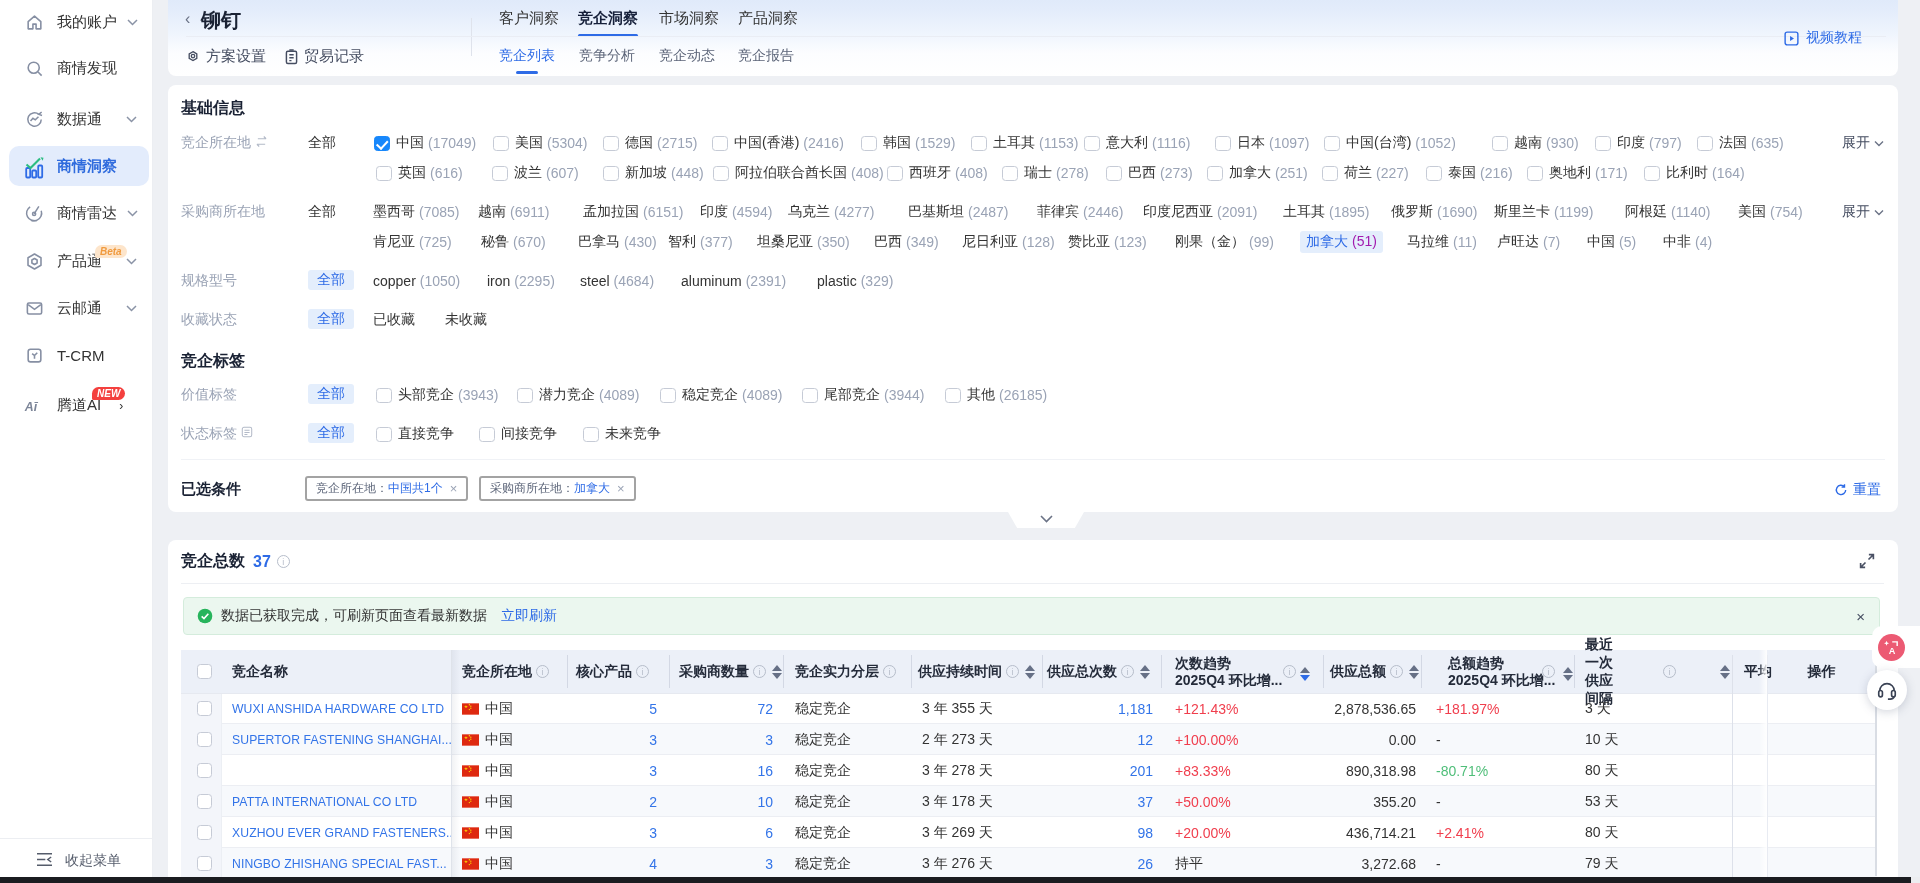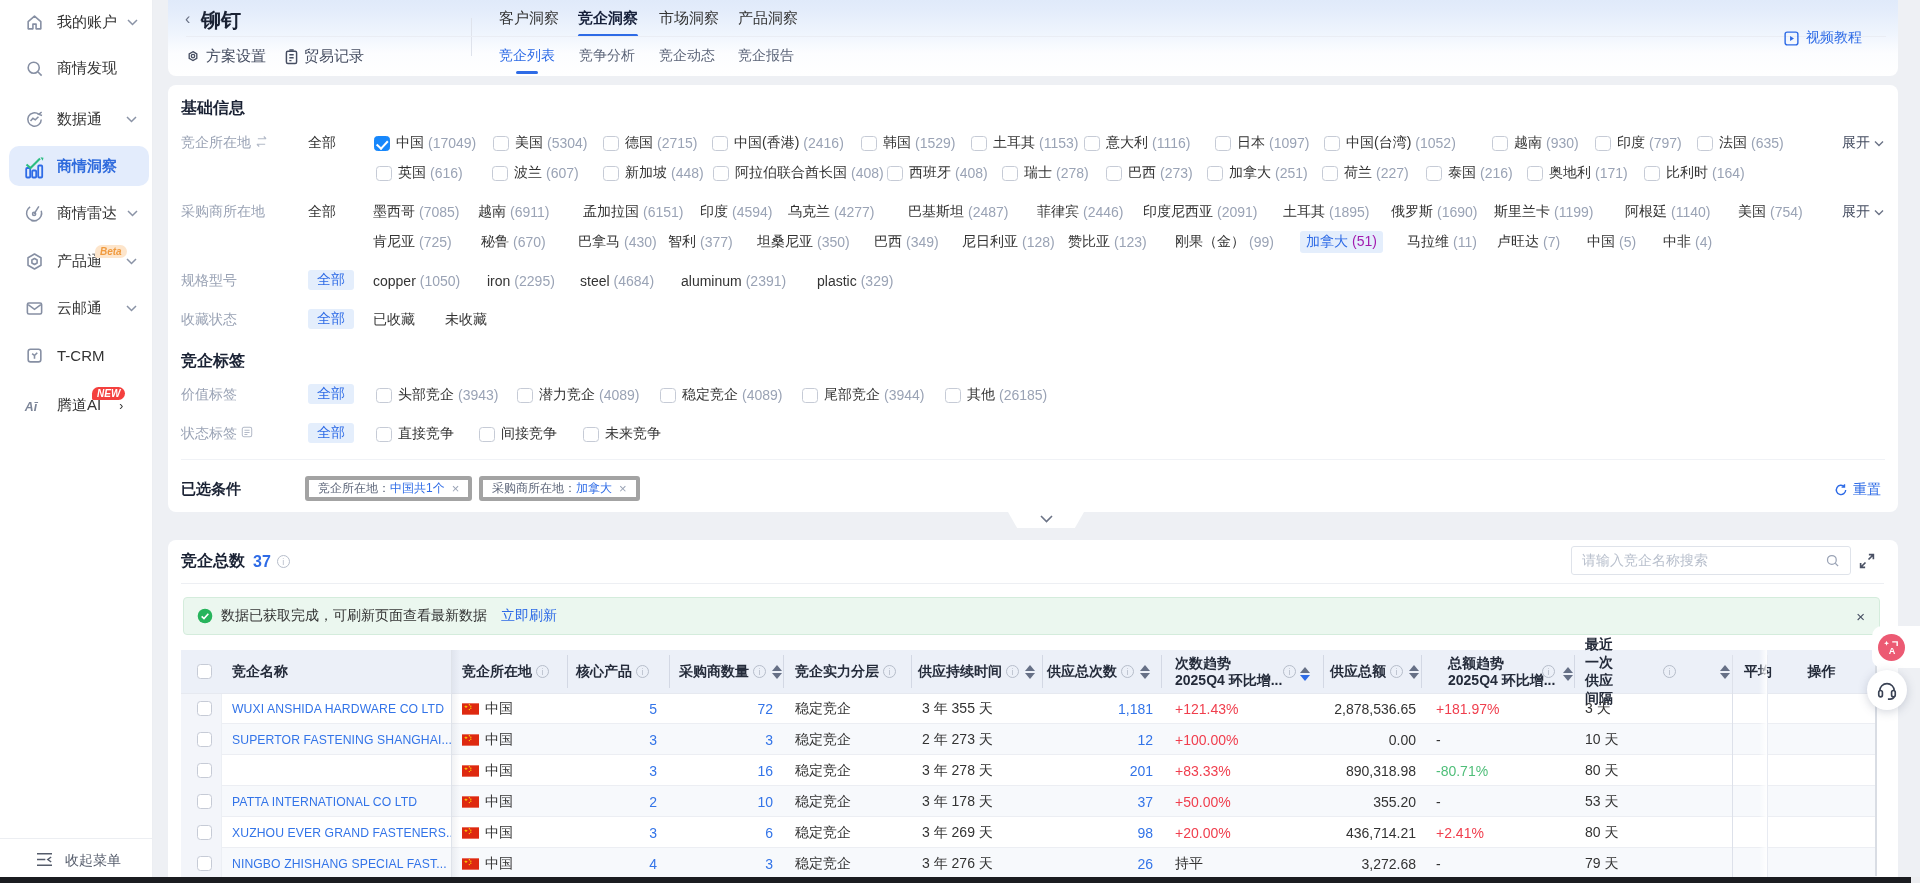--- a/index.html
+++ b/index.html
@@ -42,21 +42,21 @@
 .orow{position:absolute;left:0;width:1730px;height:24px;}
 .oit{position:absolute;top:0;display:flex;align-items:center;white-space:nowrap;height:24px;}
 .oit .cb{flex:0 0 16px;}
 .cb{width:15px;height:15px;border:1px solid #c6cbd6;border-radius:3.5px;background:#fff;margin-right:6px;flex:0 0 15px;}
 .cb.ck{background:#1787fb;border-color:#1787fb;position:relative;}
 .cb.ck:after{content:"";position:absolute;left:4px;top:1px;width:4.5px;height:8.5px;border:solid #fff;border-width:0 2.2px 2.2px 0;transform:rotate(43deg);}
 .cnt{color:#9aa3b5;margin-left:4px;}
 .lk-on{color:#2e6be6;background:#e4eefc;border-radius:3px;padding:2px 6px;}
 .expand{position:absolute;right:14px;color:#454d61;font-size:14px;display:flex;gap:4px;align-items:center;}
 .fsep{position:absolute;left:13px;right:13px;top:374px;height:1px;background:#f0f2f6;}
-.tagchip{position:absolute;top:391px;height:25px;border:4px solid #a3a3a3;border-radius:3px;background:#fff;display:flex;align-items:center;font-size:12px;color:#5b6478;padding:0 9px;}
+.tagchip{position:absolute;top:391px;height:25px;border:2px solid #a3a3a3;border-radius:3px;background:#fff;display:flex;align-items:center;font-size:12px;color:#5b6478;padding:0 9px;}
 .tagchip b{font-weight:normal;color:#2e6be6;}
 .tagchip .x{color:#9aa3b5;margin-left:7px;font-size:13px;}
 #reset{position:absolute;right:17px;top:396px;color:#2e6be6;font-size:14px;display:flex;align-items:center;gap:5px;}
 #ctab{position:absolute;left:840px;top:427px;width:76px;height:16px;background:#fff;clip-path:polygon(0 0,100% 0,88% 100%,12% 100%);display:flex;align-items:flex-start;justify-content:center;color:#7b8496;}
 
 #tcount{position:absolute;left:13px;top:11px;font-size:16px;font-weight:bold;color:#1a2234;display:flex;align-items:center;}
 #tcount .n{color:#2e6be6;margin-left:8px;}
 #search{position:absolute;left:1403px;top:6px;width:280px;height:29px;border:1px solid #dfe3ea;border-radius:3px;display:flex;align-items:center;color:#b9c0cd;font-size:14px;padding:0 10px;justify-content:space-between;background:#fff;}
 #banner{position:absolute;left:15px;top:57px;width:1697px;height:38px;background:#ebf7ef;border:1px solid #d4ecdc;border-radius:4px;display:flex;align-items:center;font-size:14px;color:#333;}
 #banner .lnk{color:#2e6be6;margin-left:14px;}
@@ -365,27 +365,20 @@
         <path d="M20 12 a8 8 0 1 1 -2.3-5.7 M18 2 v5 h-5"></path>
       </svg>重置</div>
   <div id="ctab">
       <svg style="margin-top:3px" width="13" height="8" viewBox="0 0 13 8" fill="none" stroke="#6b7386" stroke-width="1.6">
         <path d="M1 1 L6.5 6.5 L12 1"></path>
       </svg>
     </div>
 </section>
 <section class="card" id="tablecard">
   <div id="tcount">竞企总数<span class="n">37</span><span class="info" style="margin-left:6px">i</span></div>
-  <div id="search">
-      <span>请输入竞企名称搜索</span>
-      <svg width="15" height="15" viewBox="0 0 24 24" fill="none" stroke="#9aa3b5" stroke-width="2">
-        <circle cx="11" cy="11" r="7"></circle>
-        <path d="M16.5 16.5 L21 21"></path>
-      </svg>
-    </div>
   <div class="abs" style="left:1690px;top:12px"><svg width="18" height="18" viewBox="0 0 24 24" fill="none" stroke="#4a5164" stroke-width="2.2">
         <path d="M14.5 3.5 H20.5 V9.5 M20 4 L14 10 M9.5 20.5 H3.5 V14.5 M4 20 L10 14"></path>
         <path d="M14 7 l3-3 M7 14 l-3 3" stroke-width="0"></path>
       </svg></div>
   <div class="abs" style="left:13px;width:1703px;top:43px;height:1px;background:#edeff3"></div>
   <div id="banner">
     <svg style="margin-left:13px" width="16" height="16" viewBox="0 0 24 24">
         <circle cx="12" cy="12" r="11" fill="#27b45c"></circle>
         <path d="M7 12.5 L10.5 15.8 L17 8.5" stroke="#fff" stroke-width="2.4" fill="none"></path>
       </svg>

